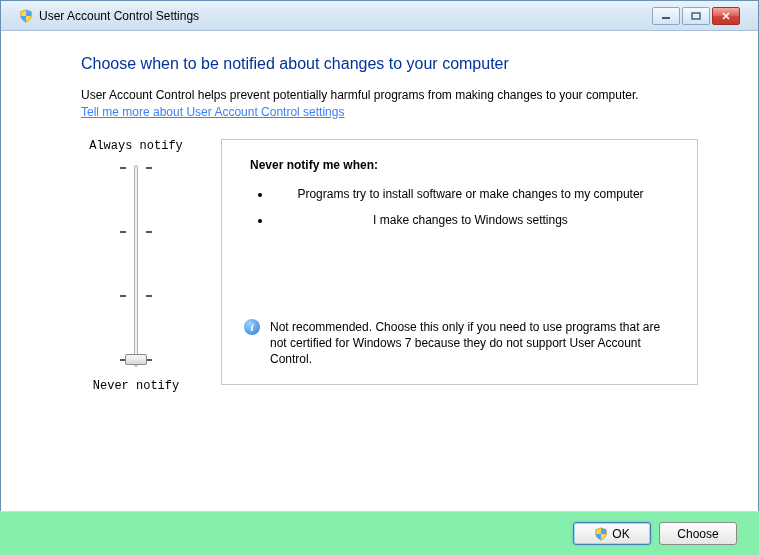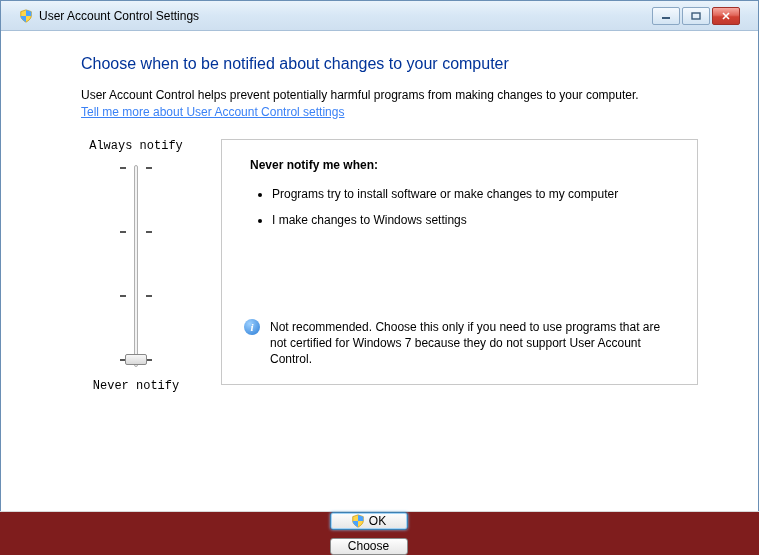--- a/index.html
+++ b/index.html
@@ -97,21 +97,21 @@
     border-radius: 2px;
   }
   .info-box {
     flex: 1;
     border: 1px solid #c8c8c8;
     padding: 18px 28px 18px 28px;
     height: 246px;
     position: relative;
   }
   .info-title { font-weight: bold; font-size: 12px; margin-bottom: 14px; }
-  .info-list { margin: 0; padding-left: 22px; }
+  .info-list { margin: 0; padding-left: 22px; text-align: center; }
   .info-list li { margin-bottom: 10px; line-height: 1.35; }
   .rec-row {
     position: absolute;
     bottom: 16px; left: 22px; right: 22px;
     display: flex; gap: 10px;
     align-items: flex-start;
     font-size: 12px;
     line-height: 1.35;
   }
   .info-icon {
@@ -119,28 +119,27 @@
     border-radius: 50%;
     background: radial-gradient(circle at 35% 30%, #9cd0ff, #2a7cd6);
     color: #fff; font-weight: bold; font-size: 11px;
     display:flex; align-items:center; justify-content:center;
     font-family: Georgia, serif; font-style: italic;
   }
   .footer {
     position: absolute;
     bottom: 0; left: 0; right: 0;
     height: 44px;
-    background: #7f1d1d;
+    background: #86efac;
     border-top: 1px solid #d8d8d8;
     display: flex;
     align-items: center;
     justify-content: flex-end;
     padding-right: 22px;
     gap: 8px;
-    flex-direction: column;
   }
   .btn {
     min-width: 78px;
     height: 23px;
     border: 1px solid #8a8a8a;
     border-radius: 3px;
     background: linear-gradient(to bottom,#fefefe,#e6e6e6);
     font-size: 12px;
     display: flex; align-items:center; justify-content:center;
     gap: 4px;

